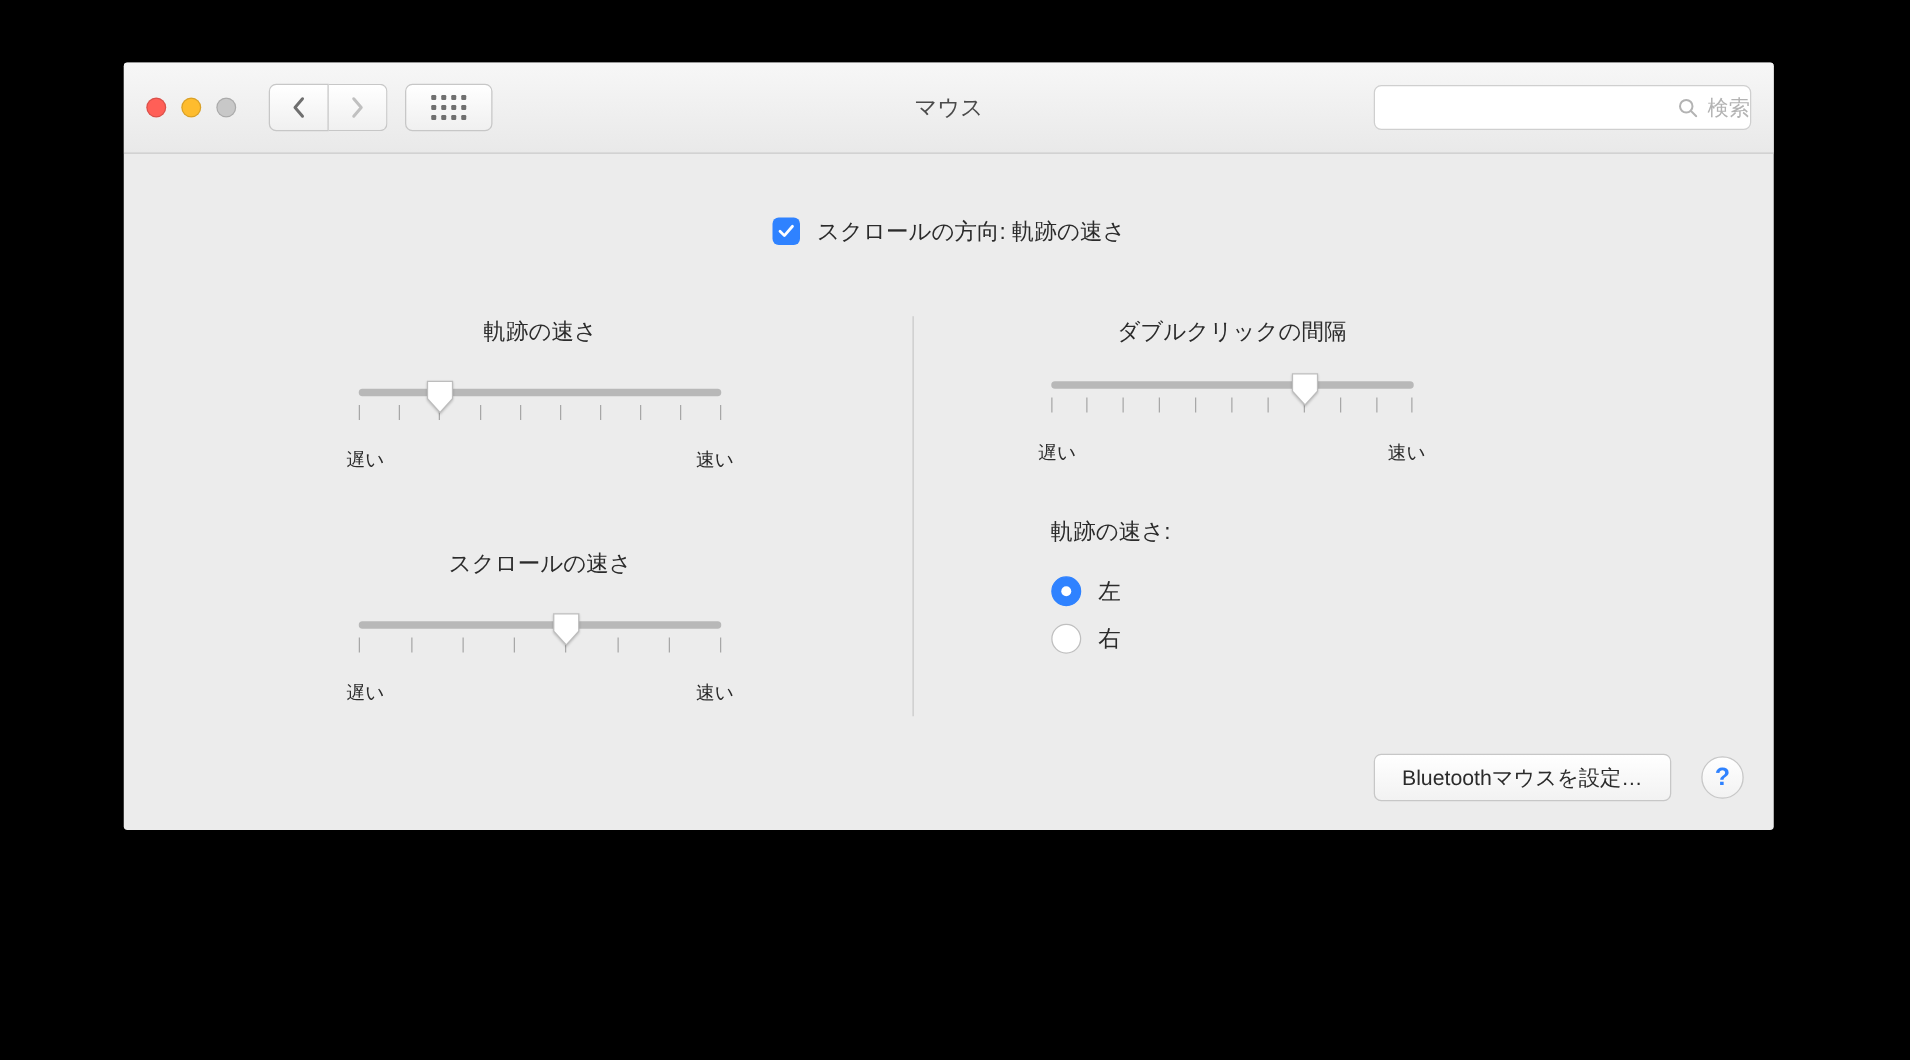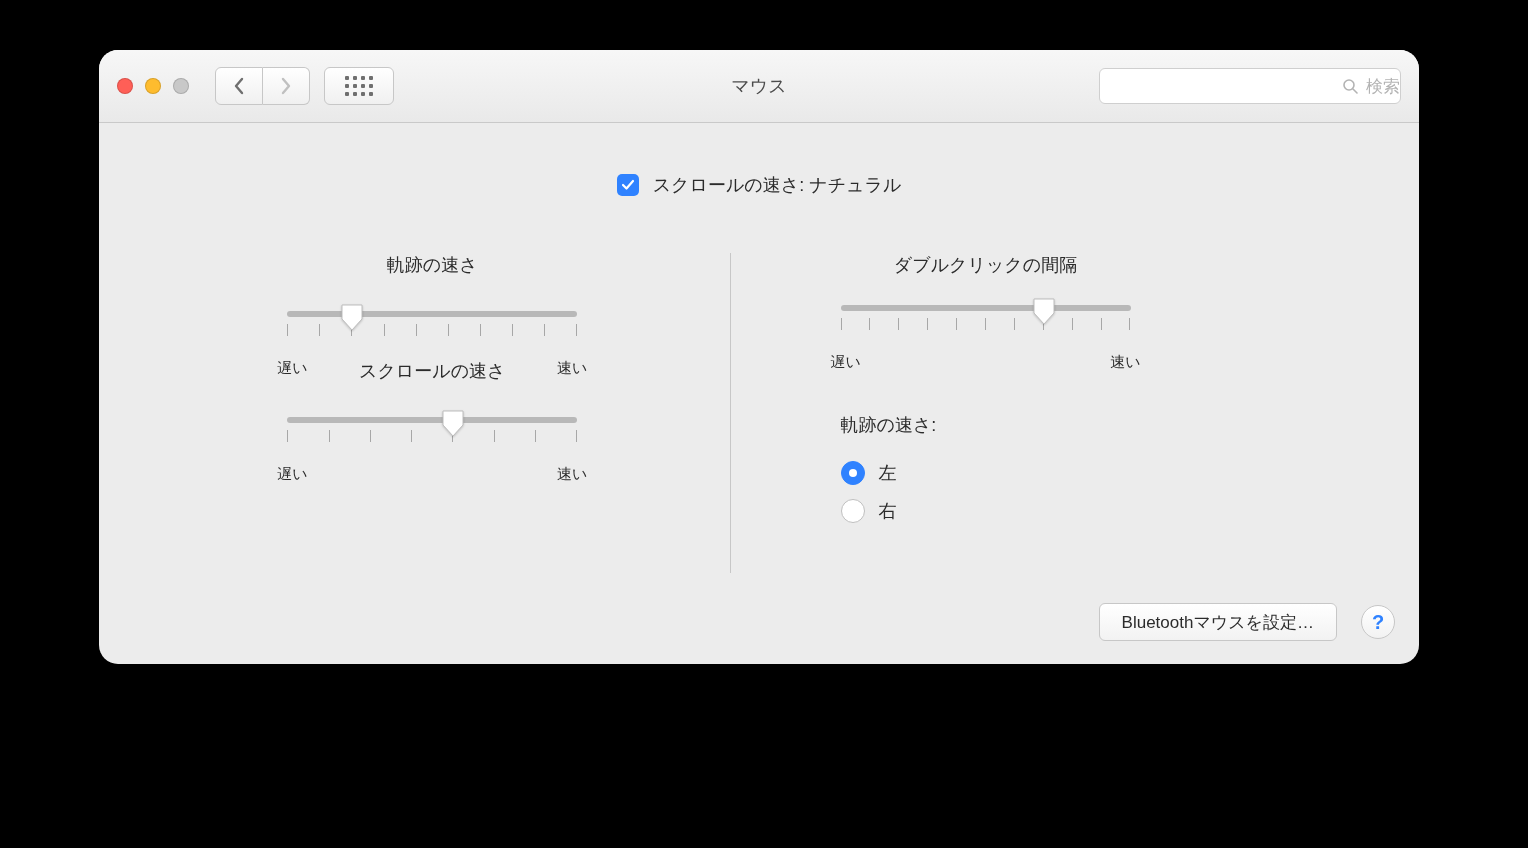--- a/index.html
+++ b/index.html
@@ -1,16 +1,16 @@
 <!DOCTYPE html>
 <html><head>
 <meta charset="utf-8">
 <style>
   html,body{margin:0;padding:0;width:1528px;height:848px;background:#000;font-family:-apple-system,"Helvetica Neue","Hiragino Kaku Gothic ProN","Hiragino Sans","Yu Gothic",Meiryo,sans-serif;}
-  .window{position:absolute;left:99px;top:50px;width:1320px;height:614px;border-radius:19px;background:#ececec;box-shadow:0 25px 60px rgba(0,0,0,.55),0 0 0 1px rgba(0,0,0,.15);overflow:hidden;}
+  .window{position:absolute;left:99px;top:50px;width:1320px;height:614px;border-radius:3px;background:#ececec;box-shadow:0 25px 60px rgba(0,0,0,.55),0 0 0 1px rgba(0,0,0,.15);overflow:hidden;}
   .titlebar{height:72px;background:linear-gradient(#f7f7f7,#e9e9e9);border-bottom:1px solid #c9c9c9;display:flex;align-items:center;padding:0 18px;position:relative;}
   .traffic{display:flex;gap:12px;align-items:center;margin-right:26px;}
   .tl{width:16px;height:16px;border-radius:50%;box-shadow:inset 0 0 0 1px rgba(0,0,0,.15);}
   .tl.red{background:#ff5f57;} .tl.yellow{background:#febc2e;} .tl.green{background:#c8c8c8;}
   .nav{display:flex;}
   .navbtn{width:46px;height:36px;background:linear-gradient(#fff,#f0f0f0);border:1px solid #c7c7c7;display:flex;align-items:center;justify-content:center;color:#6f6f6f;}
   .navbtn:first-child{border-radius:6px 0 0 6px;}
   .navbtn:last-child{border-radius:0 6px 6px 0;border-left:none;color:#c0c0c0;}
   .gridbtn{width:68px;height:36px;margin-left:14px;background:linear-gradient(#fff,#f0f0f0);border:1px solid #c7c7c7;border-radius:6px;display:flex;align-items:center;justify-content:center;}
   .dots{display:grid;grid-template-columns:repeat(4,4px);grid-template-rows:repeat(3,4px);gap:4px;}
@@ -30,21 +30,21 @@
   .blocktitle{font-size:18px;color:#2b2b2b;text-align:center;margin-bottom:30px;}
   .slider{position:relative;width:290px;height:50px;margin:0 auto;}
   .track{position:absolute;left:0;right:0;top:4px;height:6px;background:#b8b8b8;border-radius:3px;}
   .ticks{position:absolute;left:0;right:0;top:17px;display:flex;justify-content:space-between;}
   .ticks span{width:1px;height:12px;background:#a7a7a7;}
   .thumb{position:absolute;top:-4px;width:24px;height:28px;transform:translateX(-50%);}
   .thumb svg{width:100%;height:100%;filter:drop-shadow(0 1px 1px rgba(0,0,0,.2));}
   .ends{position:relative;width:290px;margin:2px auto 0;font-size:15px;color:#2b2b2b;}
   .ends .lab-l{position:absolute;left:-10px;}
   .ends .lab-r{position:absolute;right:-10px;}
-  .left .block + .block{}
+  .left .block + .block{margin-top:80px;}
   .col.right .blocktitle{text-align:left;margin-bottom:24px;}
   .radio-opt{display:flex;align-items:center;gap:14px;font-size:18px;color:#2b2b2b;margin-bottom:14px;}
   .radio{width:22px;height:22px;border-radius:50%;background:#fff;border:1px solid #bfbfbf;display:flex;align-items:center;justify-content:center;}
   .radio.sel{background:#2f82ff;border-color:#2f82ff;}
   .radio.sel::after{content:"";width:8px;height:8px;border-radius:50%;background:#fff;}
   .footer{position:absolute;right:24px;bottom:24px;display:flex;align-items:center;gap:24px;}
   .btbtn{height:36px;padding:0 22px;background:linear-gradient(#fff,#f2f2f2);border:1px solid #c7c7c7;border-radius:6px;font-size:17px;color:#2b2b2b;display:flex;align-items:center;}
   .help{width:32px;height:32px;border-radius:50%;border:1px solid #c7c7c7;background:linear-gradient(#fff,#f2f2f2);display:flex;align-items:center;justify-content:center;color:#2f82ff;font-size:20px;font-weight:600;}
   .right .block{width:auto;}
   .rslider-wrap{width:290px;}
@@ -99,21 +99,21 @@
   </div>
 
   <div class="content">
 
     <div class="checkrow">
       <div class="checkbox">
         <svg viewBox="0 0 14 14">
             <path d="M2 7 L5.5 10.5 L12 3" stroke="#fff" stroke-width="2.2" fill="none" stroke-linecap="round" stroke-linejoin="round"></path>
           </svg>
       </div>
-      <span>スクロールの速さ: ナチュラル</span>
+      <span>スクロールの方向: 軌跡の速さ</span>
     </div>
 
     <div class="cols">
       <div class="col left">
 
         <div class="block">
           <div class="blocktitle">軌跡の速さ</div>
           <div class="slider">
             <div class="track"></div>
             <div class="ticks">

